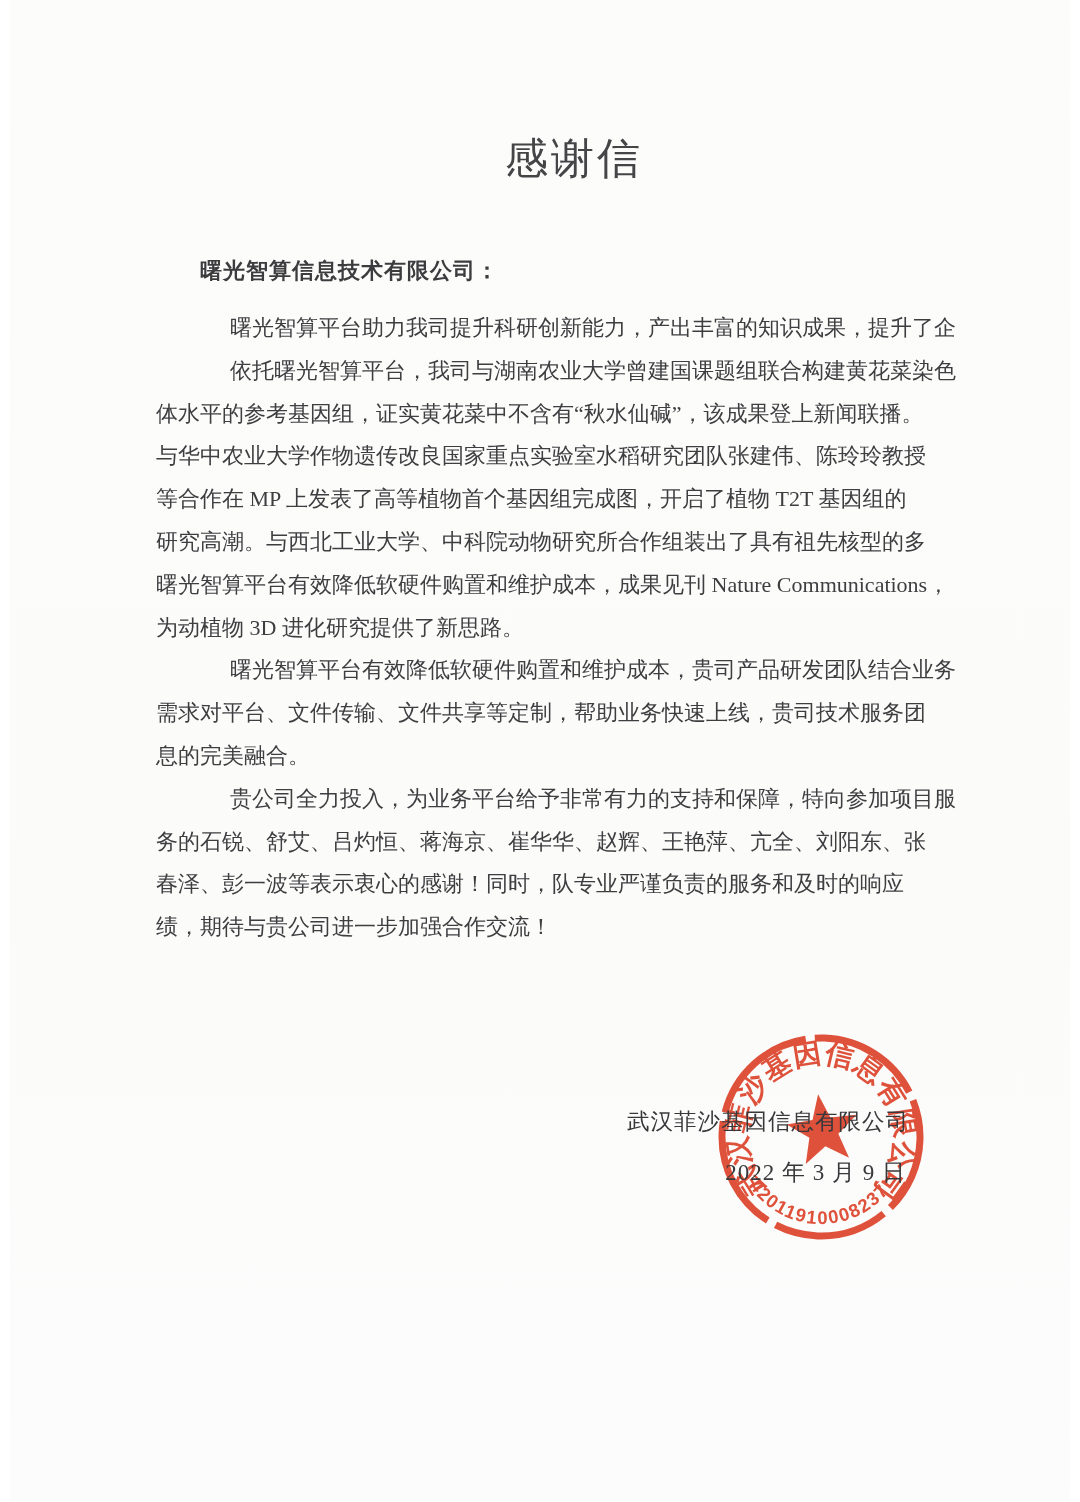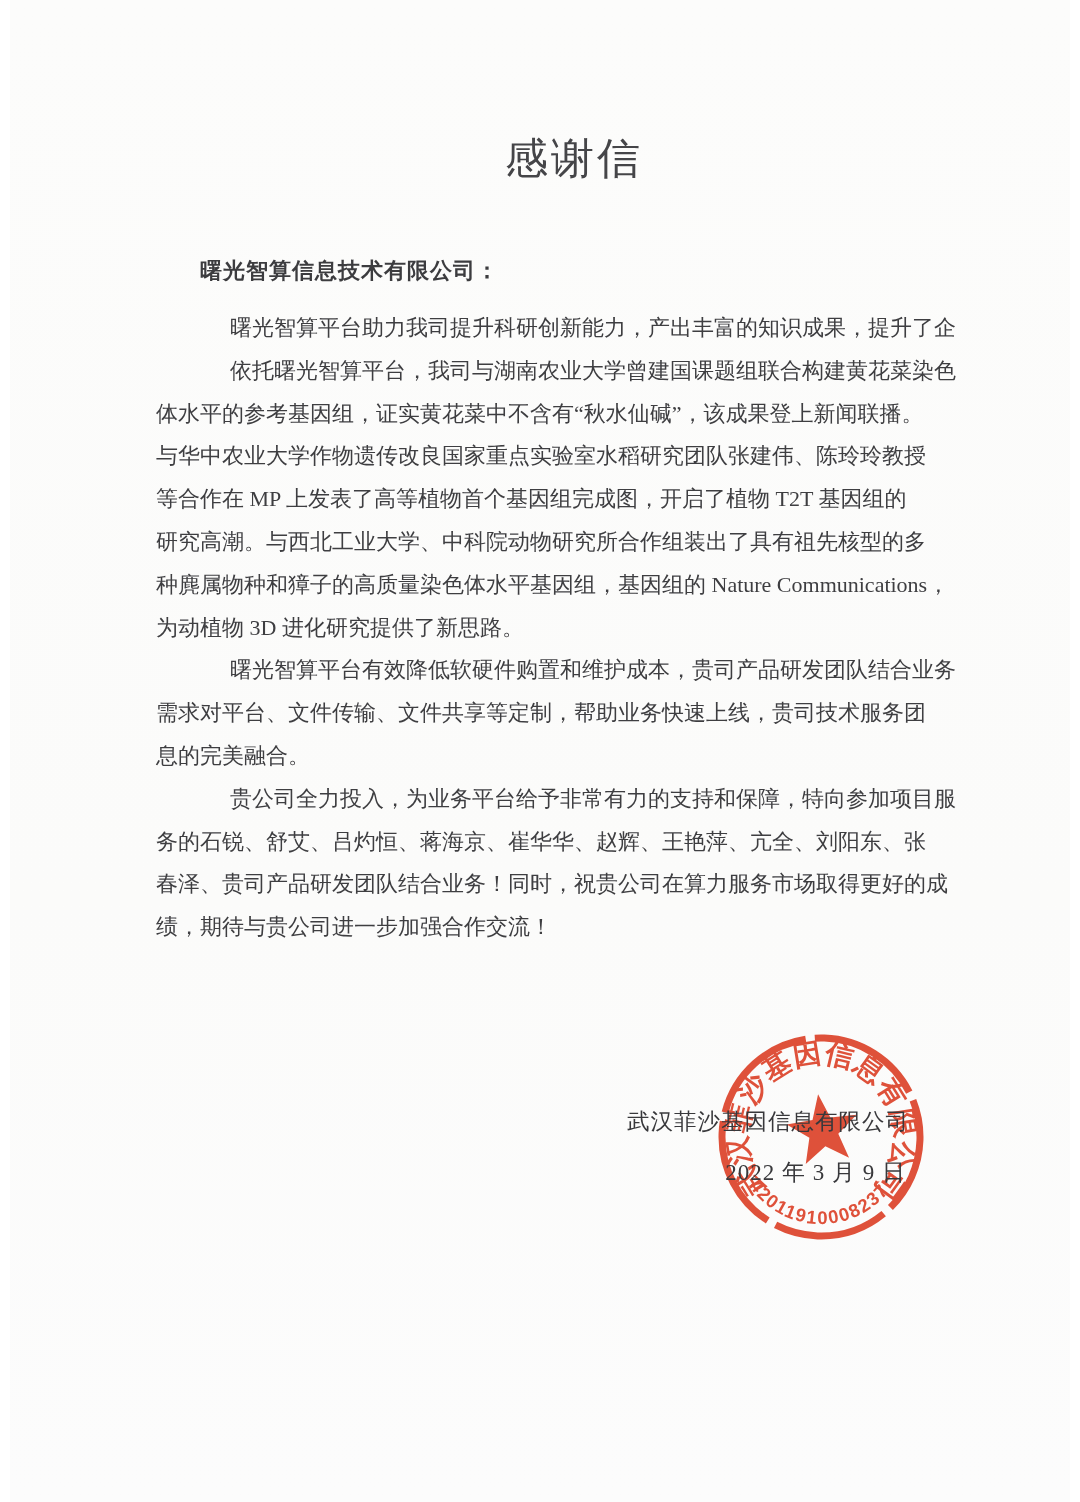--- a/index.html
+++ b/index.html
@@ -104,28 +104,28 @@
 
   <div class="salutation">曙光智算信息技术有限公司：</div>
 
   <div class="letter-body">
       <div class="line indent">曙光智算平台助力我司提升科研创新能力，产出丰富的知识成果，提升了企</div>
       <div class="line indent">依托曙光智算平台，我司与湖南农业大学曾建国课题组联合构建黄花菜染色</div>
       <div class="line">体水平的参考基因组，证实黄花菜中不含有“秋水仙碱”，该成果登上新闻联播。</div>
       <div class="line">与华中农业大学作物遗传改良国家重点实验室水稻研究团队张建伟、陈玲玲教授</div>
       <div class="line">等合作在 MP 上发表了高等植物首个基因组完成图，开启了植物 T2T 基因组的</div>
       <div class="line">研究高潮。与西北工业大学、中科院动物研究所合作组装出了具有祖先核型的多</div>
-      <div class="line">种麂属物种和獐子的高质量染色体水平基因组，基因组的 Nature Communications，</div>
+      <div class="line">曙光智算平台有效降低软硬件购置和维护成本，成果见刊 Nature Communications，</div>
       <div class="line">为动植物 3D 进化研究提供了新思路。</div>
       <div class="line indent">曙光智算平台有效降低软硬件购置和维护成本，贵司产品研发团队结合业务</div>
       <div class="line">需求对平台、文件传输、文件共享等定制，帮助业务快速上线，贵司技术服务团</div>
       <div class="line">息的完美融合。</div>
       <div class="line indent">贵公司全力投入，为业务平台给予非常有力的支持和保障，特向参加项目服</div>
       <div class="line">务的石锐、舒艾、吕灼恒、蒋海京、崔华华、赵辉、王艳萍、亢全、刘阳东、张</div>
-      <div class="line">春泽、贵司产品研发团队结合业务！同时，祝贵公司在算力服务市场取得更好的成</div>
+      <div class="line">春泽、彭一波等表示衷心的感谢！同时，队专业严谨负责的服务和及时的响应</div>
       <div class="line">绩，期待与贵公司进一步加强合作交流！</div>
     </div>
 
   <div class="signature">武汉菲沙基因信息有限公司</div>
 
   <div class="sign-date">2022 年 3 月 9 日</div>
 
   <div class="stamp">
     <svg viewBox="-127 -127 254 254" xmlns="http://www.w3.org/2000/svg">
       <defs>

